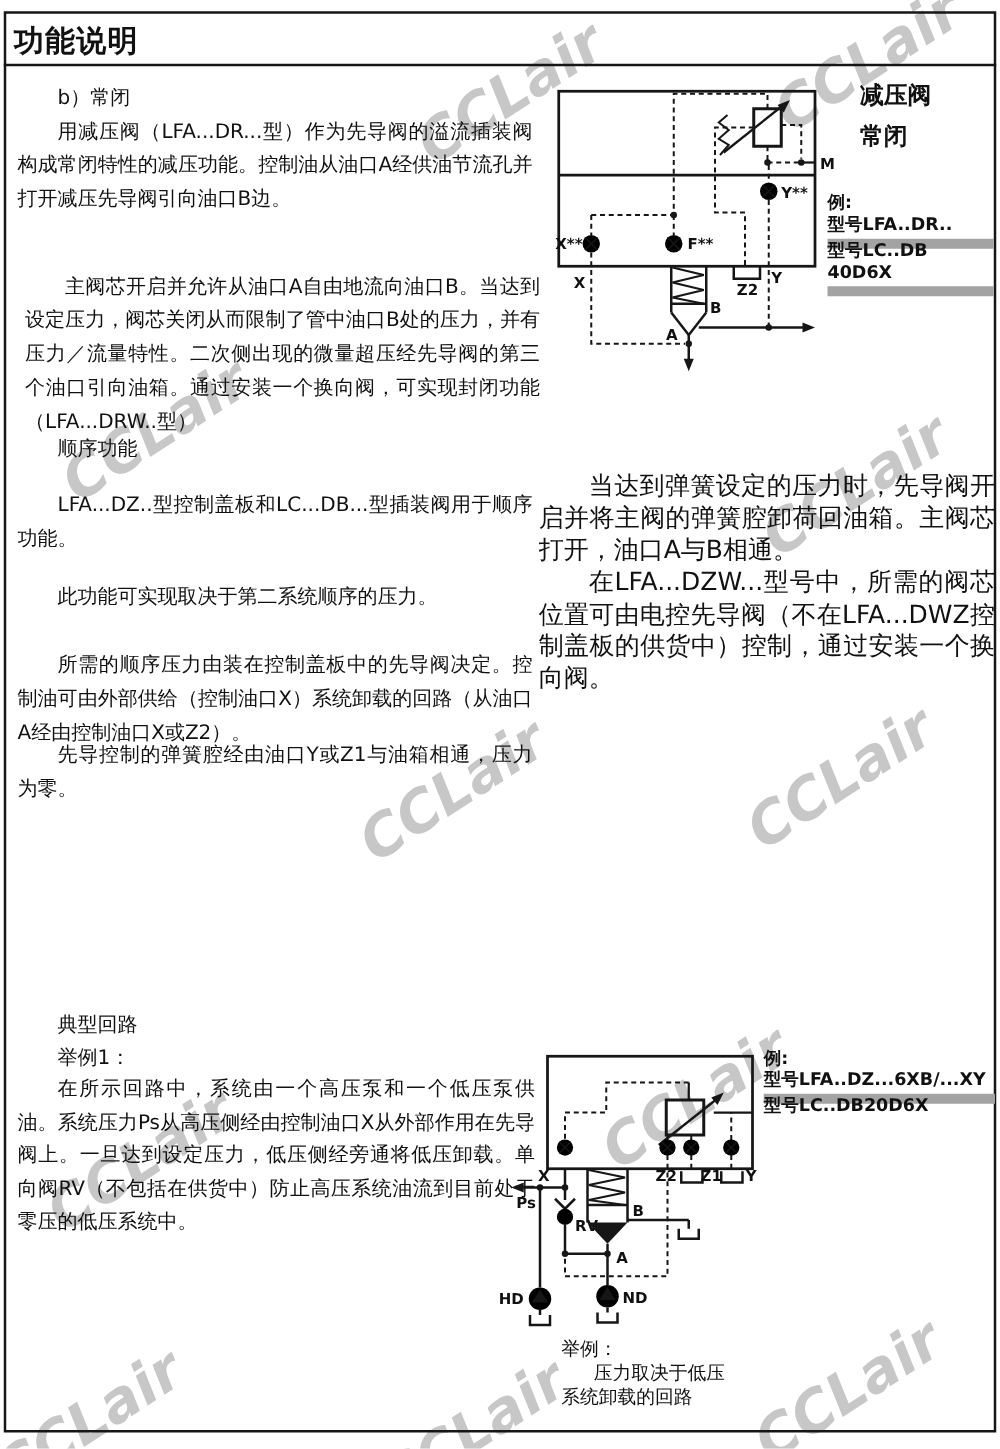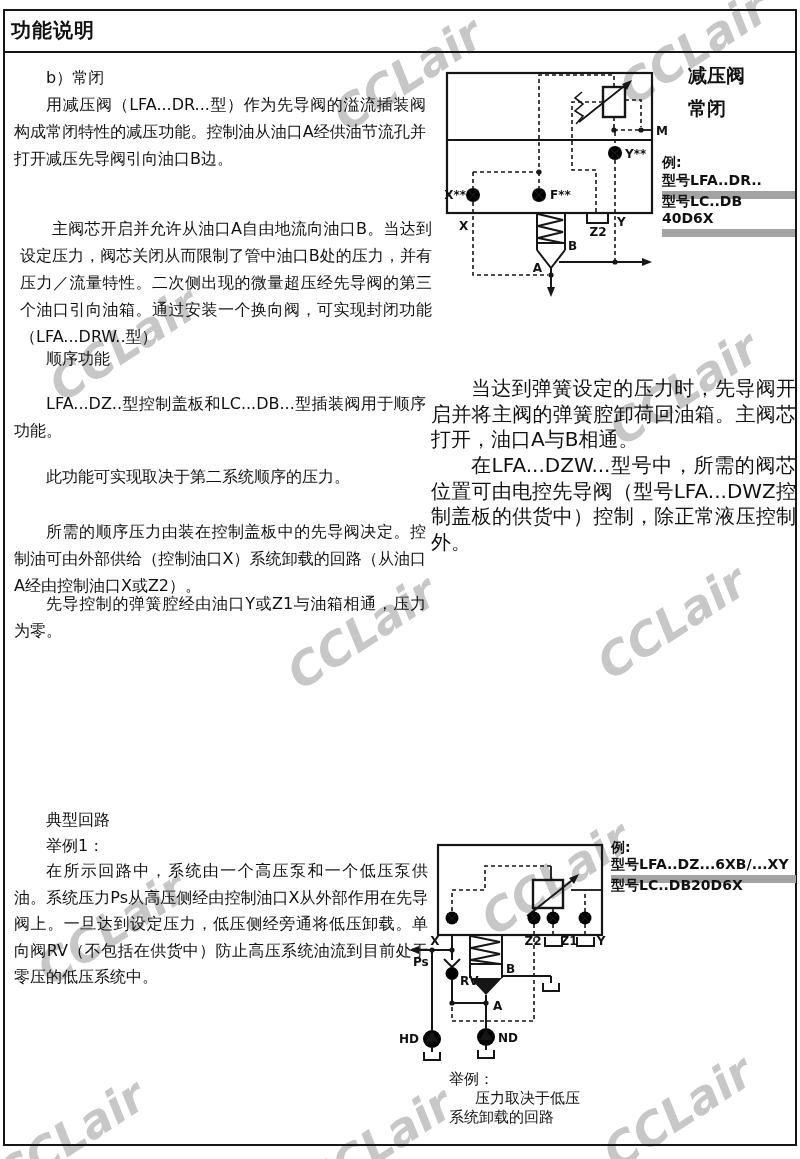--- a/index.html
+++ b/index.html
@@ -2,21 +2,21 @@
 <html><head>
 <meta charset="utf-8">
 <style>
   html,body{margin:0;padding:0;background:#ffffff;}
   .page{position:relative;width:800px;height:1159px;background:#ffffff;overflow:hidden;
         font-family:"DejaVu Sans","Liberation Sans",sans-serif;color:#111;}
   .abs{position:absolute;}
   .border-frame{position:absolute;left:3px;top:9px;width:790px;height:1133px;
         border:2px solid #161616;}
   .header-rule{position:absolute;left:3px;top:51px;width:794px;height:2px;background:#161616;}
-  .page-title{position:absolute;left:11px;top:17px;font-size:20px;font-weight:bold;letter-spacing:1px;}
+  .page-title{position:absolute;left:11px;top:17px;font-size:24px;font-weight:bold;letter-spacing:1px;}
   .body-text{font-size:16px;line-height:27px;text-align:justify;text-justify:inter-ideograph;}
   .indent{text-indent:2em;}
   .rcol{font-size:20px;line-height:25.5px;text-align:justify;}
   .dlabel{font-size:19px;font-weight:bold;}
   .mhead{font-size:14px;font-weight:bold;line-height:18px;}
   .mline{font-size:14px;font-weight:bold;line-height:17px;padding-bottom:2px;}
   .u{border-bottom:8px solid #a3a3a3;}
   .caption{font-size:15px;line-height:18.5px;}
   .wm{position:absolute;width:200px;font-size:46px;font-weight:bold;font-style:italic;
       color:#c7c7c7;transform:rotate(-33deg);z-index:0;pointer-events:none;user-select:none;}
@@ -50,21 +50,21 @@
     <div class="abs body-text indent" style="left:14px;top:64px;width:412px;font-weight:bold;font-weight:normal;">b）常闭</div>
     <div class="abs body-text indent" style="left:14px;top:91px;width:412px;">用减压阀（LFA...DR...型）作为先导阀的溢流插装阀构成常闭特性的减压功能。控制油从油口A经供油节流孔并打开减压先导阀引向油口B边。</div>
     <div class="abs body-text indent" style="left:20px;top:199px;width:412px;margin-top:16px;">主阀芯开启并允许从油口A自由地流向油口B。当达到设定压力，阀芯关闭从而限制了管中油口B处的压力，并有压力／流量特性。二次侧出现的微量超压经先导阀的第三个油口引向油箱。通过安装一个换向阀，可实现封闭功能（LFA...DRW..型）</div>
     <div class="abs body-text indent" style="left:14px;top:345px;width:412px;">顺序功能</div>
     <div class="abs body-text indent" style="left:14px;top:390px;width:412px;">LFA...DZ..型控制盖板和LC...DB...型插装阀用于顺序功能。</div>
     <div class="abs body-text indent" style="left:14px;top:463px;width:412px;">此功能可实现取决于第二系统顺序的压力。</div>
     <div class="abs body-text indent" style="left:14px;top:518px;width:412px;">所需的顺序压力由装在控制盖板中的先导阀决定。控制油可由外部供给（控制油口X）系统卸载的回路（从油口A经由控制油口X或Z2）。</div>
     <div class="abs body-text indent" style="left:14px;top:590px;width:412px;">先导控制的弹簧腔经由油口Y或Z1与油箱相通，压力为零。</div>
 
     <div class="abs rcol indent" style="left:431px;top:376px;width:365px;">当达到弹簧设定的压力时，先导阀开启并将主阀的弹簧腔卸荷回油箱。主阀芯打开，油口A与B相通。</div>
-    <div class="abs rcol indent" style="left:431px;top:453px;width:365px;">在LFA...DZW...型号中，所需的阀芯位置可由电控先导阀（型号LFA...DWZ控制盖板的供货中）控制，除正常液压控制外。</div>
+    <div class="abs rcol indent" style="left:431px;top:453px;width:365px;">在LFA...DZW...型号中，所需的阀芯位置可由电控先导阀（不在LFA...DWZ控制盖板的供货中）控制，通过安装一个换向阀。</div>
 
     <div class="abs dlabel" style="left:688px;top:63px;">减压阀</div>
     <div class="abs dlabel" style="left:688px;top:96px;">常闭</div>
     <div class="abs mhead" style="left:662px;top:153px;">例:</div>
     <div class="abs mline u" style="left:662px;top:172px;width:133px;">型号LFA..DR..</div>
     <div class="abs mline u" style="left:662px;top:193px;width:133px;">型号LC..DB 40D6X</div>
 
     <svg class="abs" style="left:433px;top:58px;" width="245" height="250" viewBox="0 0 245 250">
 
       <rect class="sym" x="14" y="15" width="205" height="140" stroke-width="2.2"></rect>

